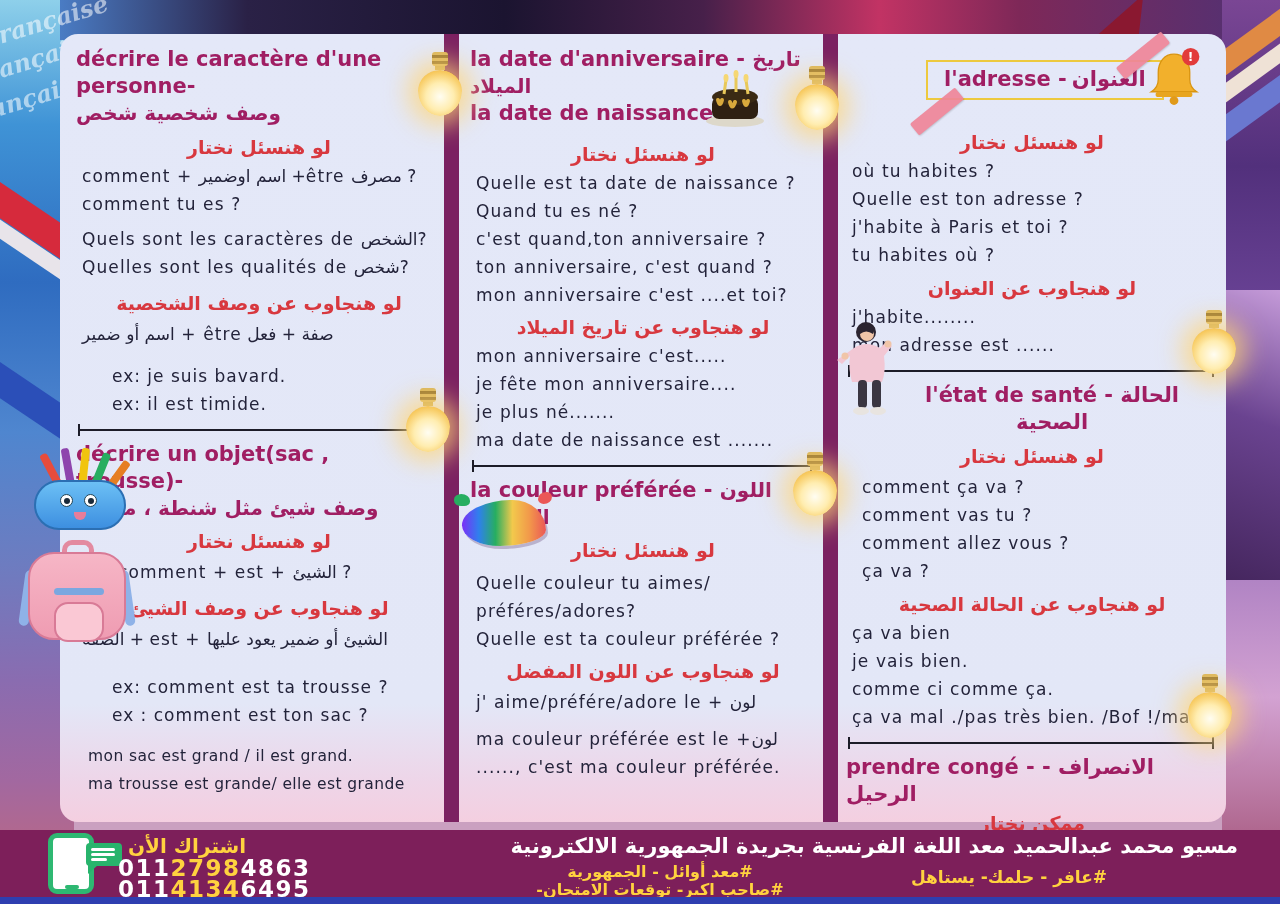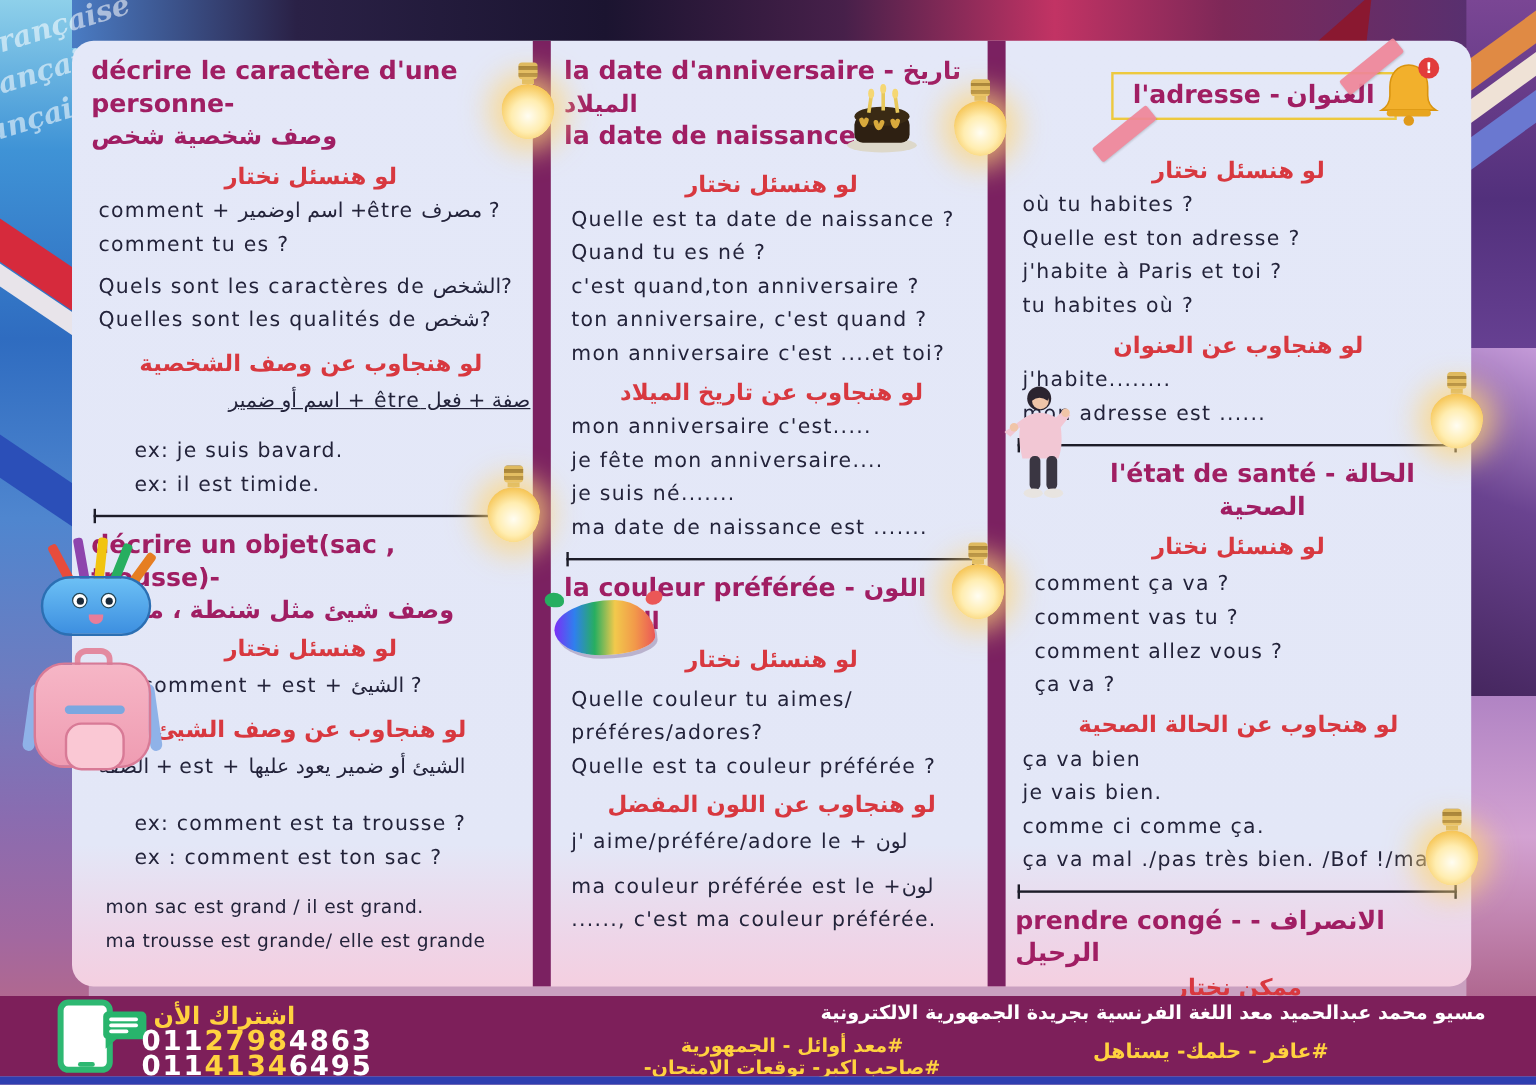--- a/index.html
+++ b/index.html
@@ -39,21 +39,21 @@
   .c1 { left:16px; width:366px; }
   .c2 { left:410px; width:346px; }
   .c3 { left:786px; width:372px; }
 
   .t-fr { font-weight:bold; font-size:21px; color:#a01e63; line-height:27px; }
   .t-ar { font-weight:bold; font-size:20px; color:#a01e63; direction:rtl; line-height:27px; }
   .tcenter { text-align:left; }
   .lbl { font-weight:bold; font-size:19px; color:#d8383f; direction:rtl; text-align:center; margin:9px 0 6px; }
   .ln { font-size:17px; letter-spacing:1.1px; color:#23233a; margin:3px 0 3px 6px; line-height:25px; }
   .rtl { direction:rtl; }
-  .center { text-align:right;text-decoration:underline; }
+  .center { text-align:left; }
   .ex { font-size:17px; letter-spacing:1px; color:#23233a; margin:2px 0 2px 36px; line-height:26px; }
   .small { font-size:15.5px; letter-spacing:.4px; margin-left:12px; }
   .mt8{margin-top:8px} .mt10{margin-top:10px} .mt12{margin-top:12px} .mt16{margin-top:16px} .mt22{margin-top:22px}
   .hr { position:relative; height:2px; background:#1c1c28; margin:12px 4px 10px 2px; }
   .hr::before,.hr::after { content:""; position:absolute; top:-5px; width:2px; height:12px; background:#1c1c28; }
   .hr::before{left:0} .hr::after{right:0}
 
   
   .title-row { position:relative; height:76px; }
   .abox { position:absolute; left:80px; top:14px; padding:5px 16px 7px; border:2.5px solid #edc93f; white-space:nowrap; }
@@ -113,21 +113,21 @@
   .pbody { position:absolute; left:4px; top:0; width:46px; height:61px; background:#fff; border:5px solid #2eb872; border-radius:9px; }
   .pbtn { position:absolute; left:21px; top:52px; width:14px; height:4px; background:#2eb872; border-radius:2px; }
   .bubble { position:absolute; left:42px; top:10px; width:36px; height:23px; background:#28b46c; border-radius:4px; }
   .bubble::after { content:""; position:absolute; left:2px; bottom:-8px; border-left:10px solid #28b46c; border-bottom:9px solid transparent; }
   .bubble i { position:absolute; left:5px; height:2.5px; background:#fff; border-radius:2px; }
   .bl1{top:5px;width:24px} .bl2{top:10px;width:24px} .bl3{top:15px;width:16px}
   .subscribe { position:absolute; left:128px; top:4px; width:170px; color:#ffd23f; font-weight:bold; font-size:20px;
     direction:rtl; text-align:left; }
   .num { position:absolute; left:118px; font-weight:bold; font-size:23px; color:#fff; letter-spacing:1.5px; }
   .n1{top:25px} .n2{top:46px} .num .yel{color:#ffd23f}
-  .fline { position:absolute; right:42px; top:4px; color:#fff; font-weight:bold; font-size:16px; direction:rtl; }
+  .fline { position:absolute; right:42px; top:4px; color:#fff; font-weight:bold; font-size:21px; direction:rtl; }
   .ftag { position:absolute; color:#ffd23f; font-weight:bold; direction:rtl; text-align:center; }
   .ft1{left:500px;top:32px;width:320px;font-size:16px} .ft2{left:460px;top:50px;width:400px;font-size:16px}
   .ft3{left:874px;top:37px;width:270px;font-size:17px}
 </style>
 </head>
 <body>
 
 <div class="bg-left"></div>
 <div class="bg-top"></div>
 <div class="bg-right"></div>
@@ -182,21 +182,21 @@
     <div class="t-fr">la date de naissance</div>
     <div class="lbl mt16">لو هنسئل نختار</div>
     <div class="ln">Quelle est ta date de naissance  ?</div>
     <div class="ln">Quand tu es né ?</div>
     <div class="ln">c'est quand,ton anniversaire ?</div>
     <div class="ln">ton anniversaire, c'est quand ?</div>
     <div class="ln">mon anniversaire c'est ....et toi?</div>
     <div class="lbl mt8">لو هنجاوب عن  تاريخ الميلاد</div>
     <div class="ln">mon anniversaire c'est.....</div>
     <div class="ln">je fête mon anniversaire....</div>
-    <div class="ln">je suis né.......</div>
+    <div class="ln">je plus né.......</div>
     <div class="ln">ma date de naissance est .......</div>
     <div class="hr"></div>
     <div class="t-fr">
       <span>la couleur préférée -</span>
       <span class="t-ar" style="display:inline">اللون المفضل</span>
     </div>
     <div class="lbl mt8">لو هنسئل نختار</div>
     <div class="ln mt10">Quelle couleur tu aimes/</div>
     <div class="ln">préféres/adores?</div>
     <div class="ln">Quelle est ta couleur préférée ?</div>

